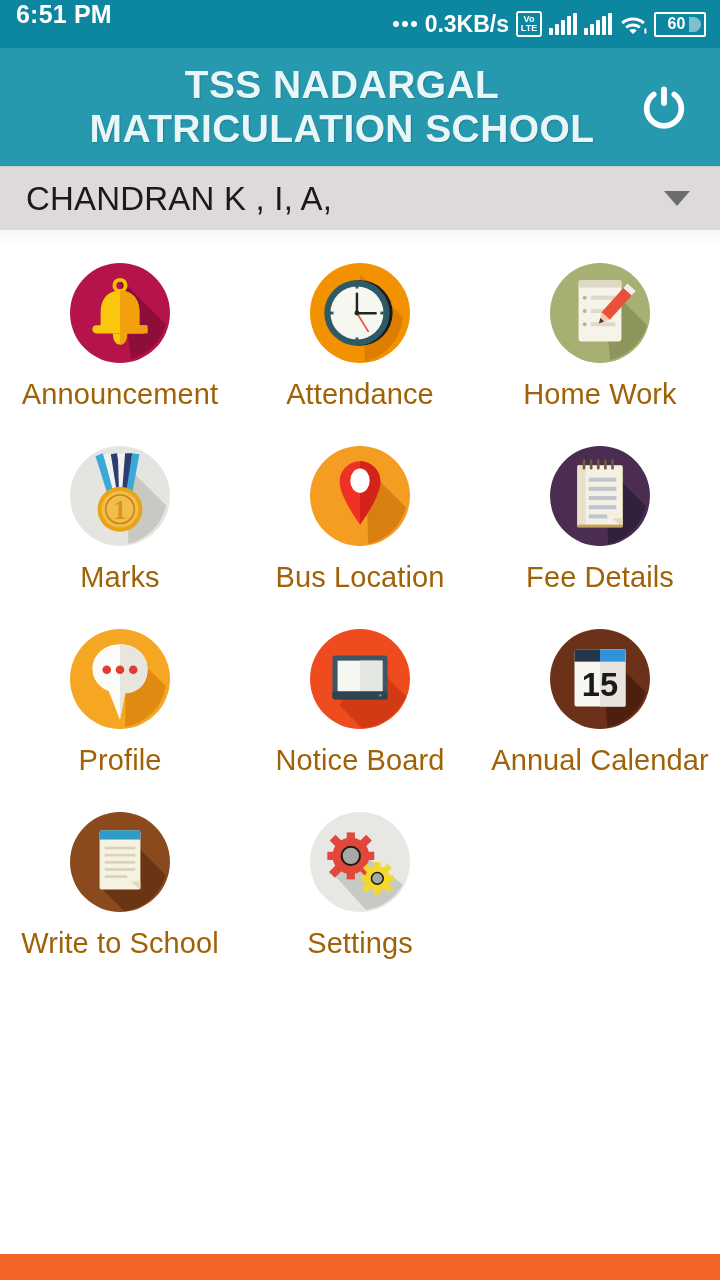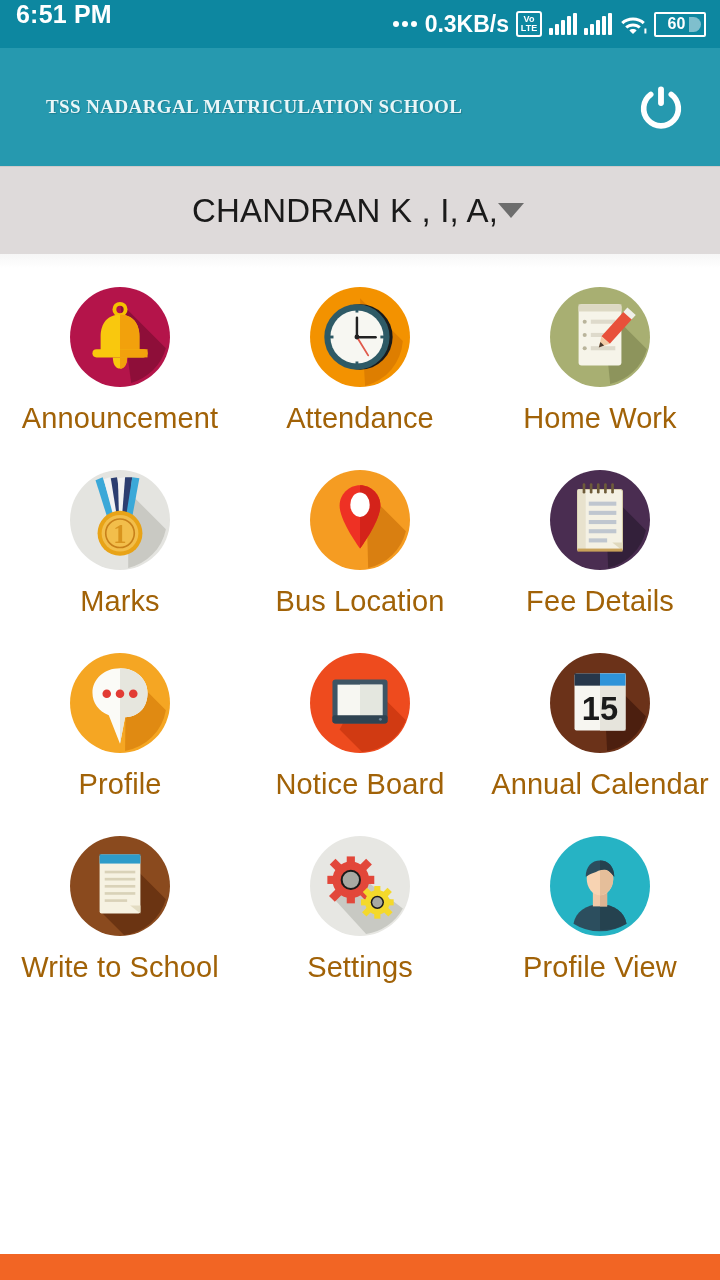--- a/index.html
+++ b/index.html
@@ -44,30 +44,31 @@
   .batt-cap { position:absolute; right:3px; top:3px; bottom:3px; width:12px;
               background:#7fbfcd; border-radius:0 8px 8px 0; }
 
   
   .appbar {
     height: 118px; background: #2699AF;
     display: flex; align-items: center; justify-content: space-between;
     padding: 0 30px 0 46px;
   }
   .app-title {
-    color: #e9f6f8; font-family: Liberation Serif, serif;
-    font-size: 19px; font-weight: bold; letter-spacing: .4px;
+    color: #e9f6f8; font-family: Liberation Sans, sans-serif;
+    font-size: 39px; font-weight: bold; letter-spacing: .4px;
     text-shadow: 1px 1px 1px rgba(0,0,0,.18);
+    text-align: center;
   }
   .power-btn { width: 58px; height: 58px; display:flex; align-items:center; justify-content:center; }
 
   
   .selector {
-    height: 88px; background: #DEDADA;
-    display: flex; align-items: center; justify-content: center;
+    height: 64px; background: #DEDADA;
+    display: flex; align-items: center; justify-content: space-between;
     padding: 0 30px 0 26px;
     border-top: 1px solid #cfcaca;
   }
   .selector-text { font-size: 33px; color: #1a1a1a; letter-spacing: .2px; }
   .caret { width: 0; height: 0; border-left: 13px solid transparent;
            border-right: 13px solid transparent; border-top: 15px solid #6d6d6d; }
   .sel-shadow { height: 14px; background: linear-gradient(#f6f6f6, #ffffff); }
 
   
   .grid {
@@ -374,33 +375,17 @@
             <rect x="74" y="53" width="6" height="7" transform="rotate(45 77 56)"></rect>
             <rect x="54" y="72" width="6" height="7" transform="rotate(45 57 75)"></rect>
           </g>
           <circle cx="67" cy="66" r="6.5" fill="#1A1A1A"></circle>
           <circle cx="67" cy="66" r="5" fill="#A8A9A3"></circle>
         </svg>
       </div>
       <div class="cell-label">Settings</div>
     </div>
 
-    <div class="cell">
-      <div class="icon-wrap">
-        <svg viewBox="0 0 100 100">
-          <circle cx="50" cy="50" r="49" fill="#26B3C4"></circle>
-          <path d="M50 68c-14 0-24 8-26 19a49 49 0 0 0 52 0c-2-11-12-19-26-19z" fill="#2C4E5E"></path>
-          <path d="M50 68c14 0 24 8 26 19a49 49 0 0 1-26 6z" fill="#25424F"></path>
-          <path d="M43 56h14v14H43z" fill="#F0C9A8"></path>
-          <path d="M50 56h7v14h-7z" fill="#DDB392"></path>
-          <ellipse cx="50" cy="43" rx="13" ry="16" fill="#F7D3B2"></ellipse>
-          <path d="M50 27c7 0 13 7 13 16s-6 16-13 16z" fill="#E5BE9A"></path>
-          <path d="M36 41c0-10 6-16 14-16s14 6 14 16c0 0-4-6-8-7-5-1-9 2-12 3-4 1-6 3-8 4z" fill="#2C4E5E"></path>
-          <path d="M50 25c8 0 14 6 14 16 0 0-4-6-8-7-2-.5-4-.3-6 .2z" fill="#25424F"></path>
-        </svg>
-      </div>
-      <div class="cell-label">Profile View</div>
-    </div>
 
   </div>
 
   <div class="bottom-bar"></div>
 </div>
 
 </body></html>

